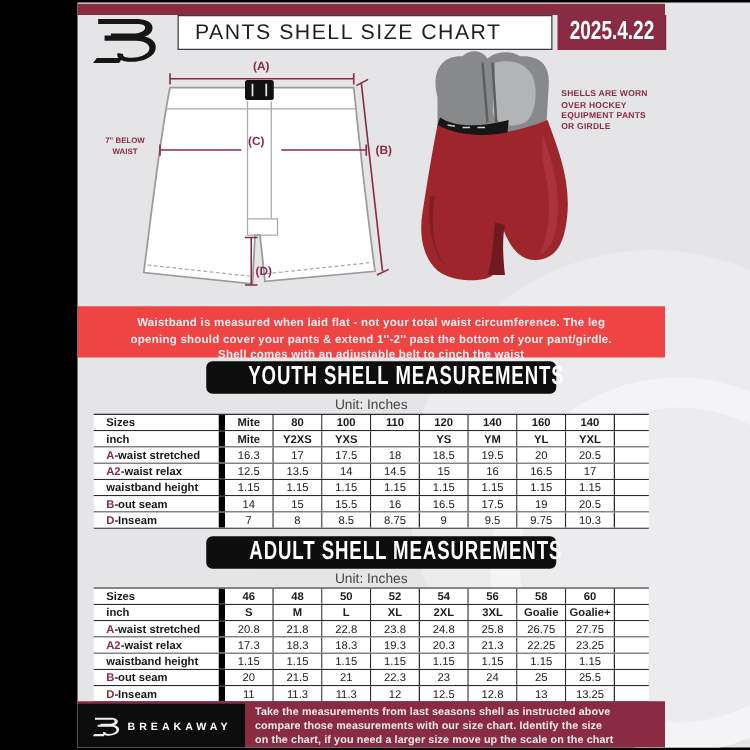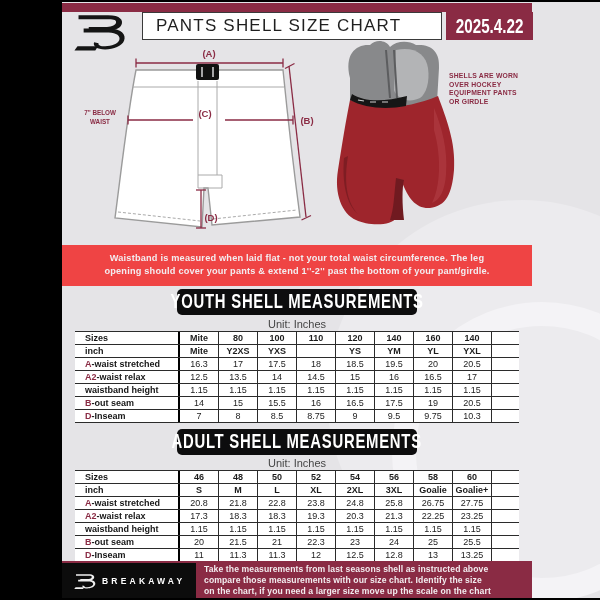--- a/index.html
+++ b/index.html
@@ -23,29 +23,29 @@
   .diagram{left:15px;top:40px;width:265px;height:200px;}
   .mlabel{color:#8a2b44;font-weight:700;font-size:9.5px;text-align:center;width:28px;}
   .waist-note{left:16px;top:106px;width:44px;text-align:center;color:#8a2b44;font-weight:700;
               font-size:6.3px;line-height:9px;}
   .photo{left:272px;top:36px;width:140px;height:194px;}
   .photo-note{left:387px;top:70px;width:82px;color:#8a2b44;font-weight:700;font-size:6.8px;line-height:8.6px;letter-spacing:.2px;}
   
   .banner{left:0;top:243px;width:470px;height:41px;background:#ef4444;color:#f3edf0;
           font-size:9.2px;font-weight:700;text-align:center;line-height:12.5px;padding-top:7px;box-sizing:border-box;letter-spacing:.2px;}
   
-  .sec-hdr{left:115px;width:240px;height:26px;background:#0d0d0e;border-radius:5px;
-           display:flex;align-items:center;justify-content:center;}
+  .sec-hdr{left:103px;width:240px;height:26px;background:#0d0d0e;border-radius:5px;
+           display:flex;align-items:center;justify-content:center;padding-left:40px;}
   .sec-hdr span{color:#fff;font-weight:700;font-size:16px;letter-spacing:.8px;display:inline-block;transform:scale(.93,1.3);white-space:nowrap;}
   .unit{width:470px;text-align:center;font-size:11px;color:#454545;}
   
   .mtable{left:13px;width:444px;border-top:1px solid #2b2b2b;}
   .t-row{display:flex;height:12px;align-items:center;border-bottom:1px solid #2b2b2b;background:transparent;}
   .t-lab{width:105px;box-sizing:border-box;padding-left:10px;font-size:9px;font-weight:700;color:#161616;
-         border-right:2px solid #000000;height:12px;line-height:12px;background:#fff;white-space:nowrap;}
+         border-right:5px solid #000000;height:12px;line-height:12px;background:#fff;white-space:nowrap;}
   .t-pre{color:#8a2b44;}
   .t-val{width:39px;box-sizing:border-box;text-align:center;font-size:9px;color:#1c1c1c;
          border-right:1px solid #2b2b2b;height:12px;line-height:12px;background:#fff;}
   .t-hdr .t-val{font-weight:700;}
   .t-ghost{width:27px;height:12px;background:#fff;}
   
   .footer{left:0;top:559px;width:470px;height:37px;background:#8a2b44;}
   .f-black{position:absolute;left:0;top:2px;width:134px;height:35px;background:#0c0c0c;}
   .f-logo{position:absolute;left:11px;top:6px;width:24px;height:24px;}
   .f-brand{position:absolute;left:40px;top:13px;color:#fff;font-size:8.5px;font-weight:700;letter-spacing:3.2px;white-space:nowrap;}
@@ -130,20 +130,21 @@
     <div class="layer photo-note">
         <div>SHELLS ARE WORN</div>
         <div>OVER HOCKEY</div>
         <div>EQUIPMENT PANTS</div>
         <div>OR GIRDLE</div>
       </div>
 
     <div class="layer banner">
         <div>Waistband is measured when laid flat - not your total waist circumference. The leg</div>
         <div>opening should cover your pants &amp; extend 1''-2'' past the bottom of your pant/girdle.</div>
+        <div>Shell comes with an adjustable belt to cinch the waist</div>
       </div>
 
     <div class="layer sec-hdr" style="top:287px;">
       <span>YOUTH SHELL MEASUREMENTS</span>
     </div>
     <div class="layer unit" style="top:316px;">Unit: Inches</div>
     <div class="layer mtable" style="top:329px;">
         <div class="t-row t-hdr">
           <div class="t-lab">Sizes</div>
           <div class="t-val">Mite</div>

